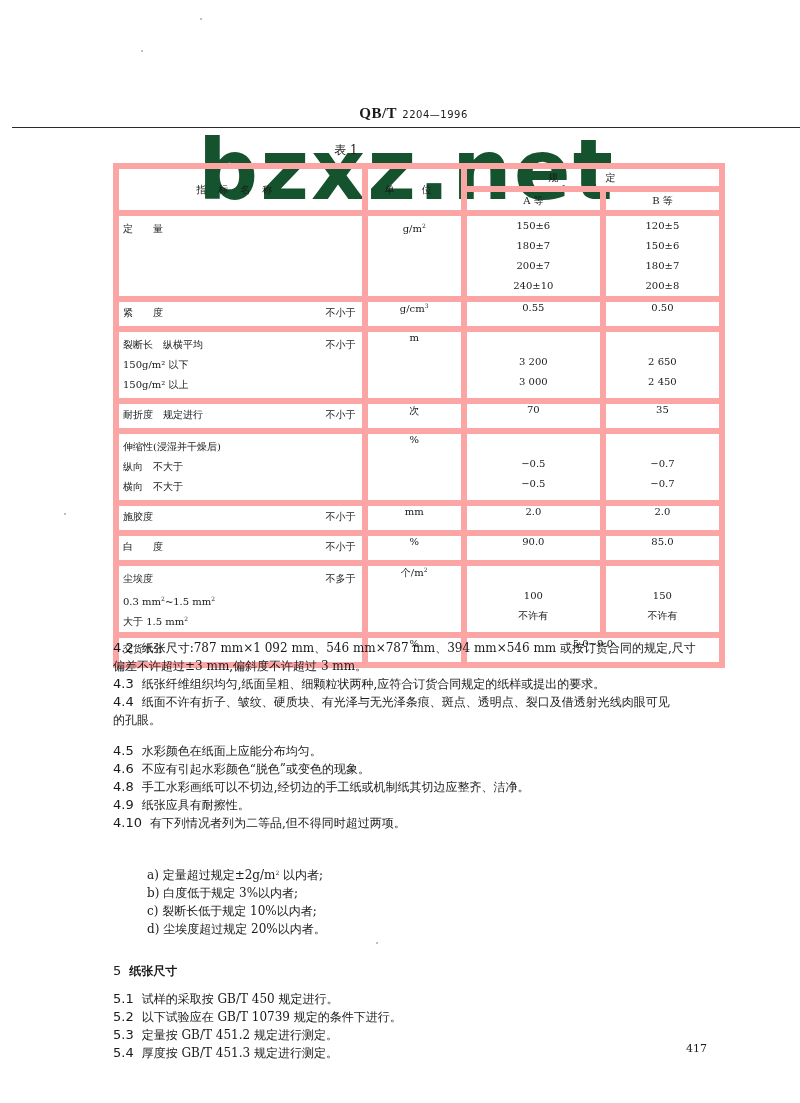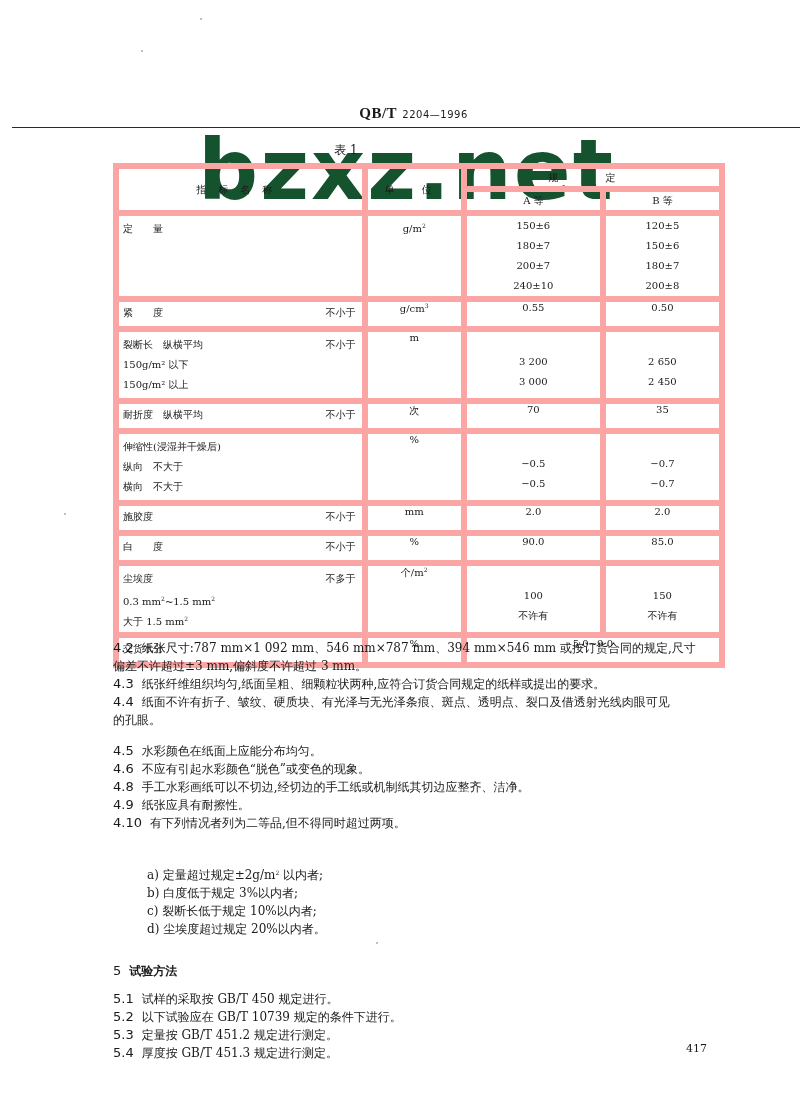--- a/index.html
+++ b/index.html
@@ -150,21 +150,21 @@
     <td class="stack pad-top">
       <div class="line"></div>
       <div class="line">2 650</div>
       <div class="line">2 450</div>
     </td>
   </tr>
 
   <tr style="height:22px">
     <td>
           <div class="cell-name" style="padding-top:1px">
-      <div class="line">耐折度　纵横平均</div>
+      <div class="line">耐折度　规定进行</div>
       <span class="limit" style="top:1px">不小于</span>
     </div>
         </td>
     <td class="center">次</td>
     <td class="center">70</td>
     <td class="center">35</td>
   </tr>
 
   <tr style="height:59px">
     <td>
@@ -268,21 +268,21 @@
 </div>
 
 <div class="body-text indent" style="top:820px; left:117px">
   <div>a) 定量超过规定±2g/m<sup>2</sup> 以内者;</div>
   <div>b) 白度低于规定 3%以内者;</div>
   <div>c) 裂断长低于规定 10%以内者;</div>
   <div>d) 尘埃度超过规定 20%以内者。</div>
 </div>
 
 <div class="body-text" style="top:918px">
-  <span class="clause-num">5</span><span class="section-title">试验方法</span>
+  <span class="clause-num">5</span><span class="section-title">纸张尺寸</span>
 </div>
 <div class="body-text" style="top:946px">
   <div class="clause"><span class="clause-num">5.1</span><span>试样的采取按 GB/T 450 规定进行。</span></div>
   <div class="clause"><span class="clause-num">5.2</span><span>以下试验应在 GB/T 10739 规定的条件下进行。</span></div>
   <div class="clause"><span class="clause-num">5.3</span><span>定量按 GB/T 451.2 规定进行测定。</span></div>
   <div class="clause"><span class="clause-num">5.4</span><span>厚度按 GB/T 451.3 规定进行测定。</span></div>
 </div>
 
 <div class="page-number">417</div>
 

